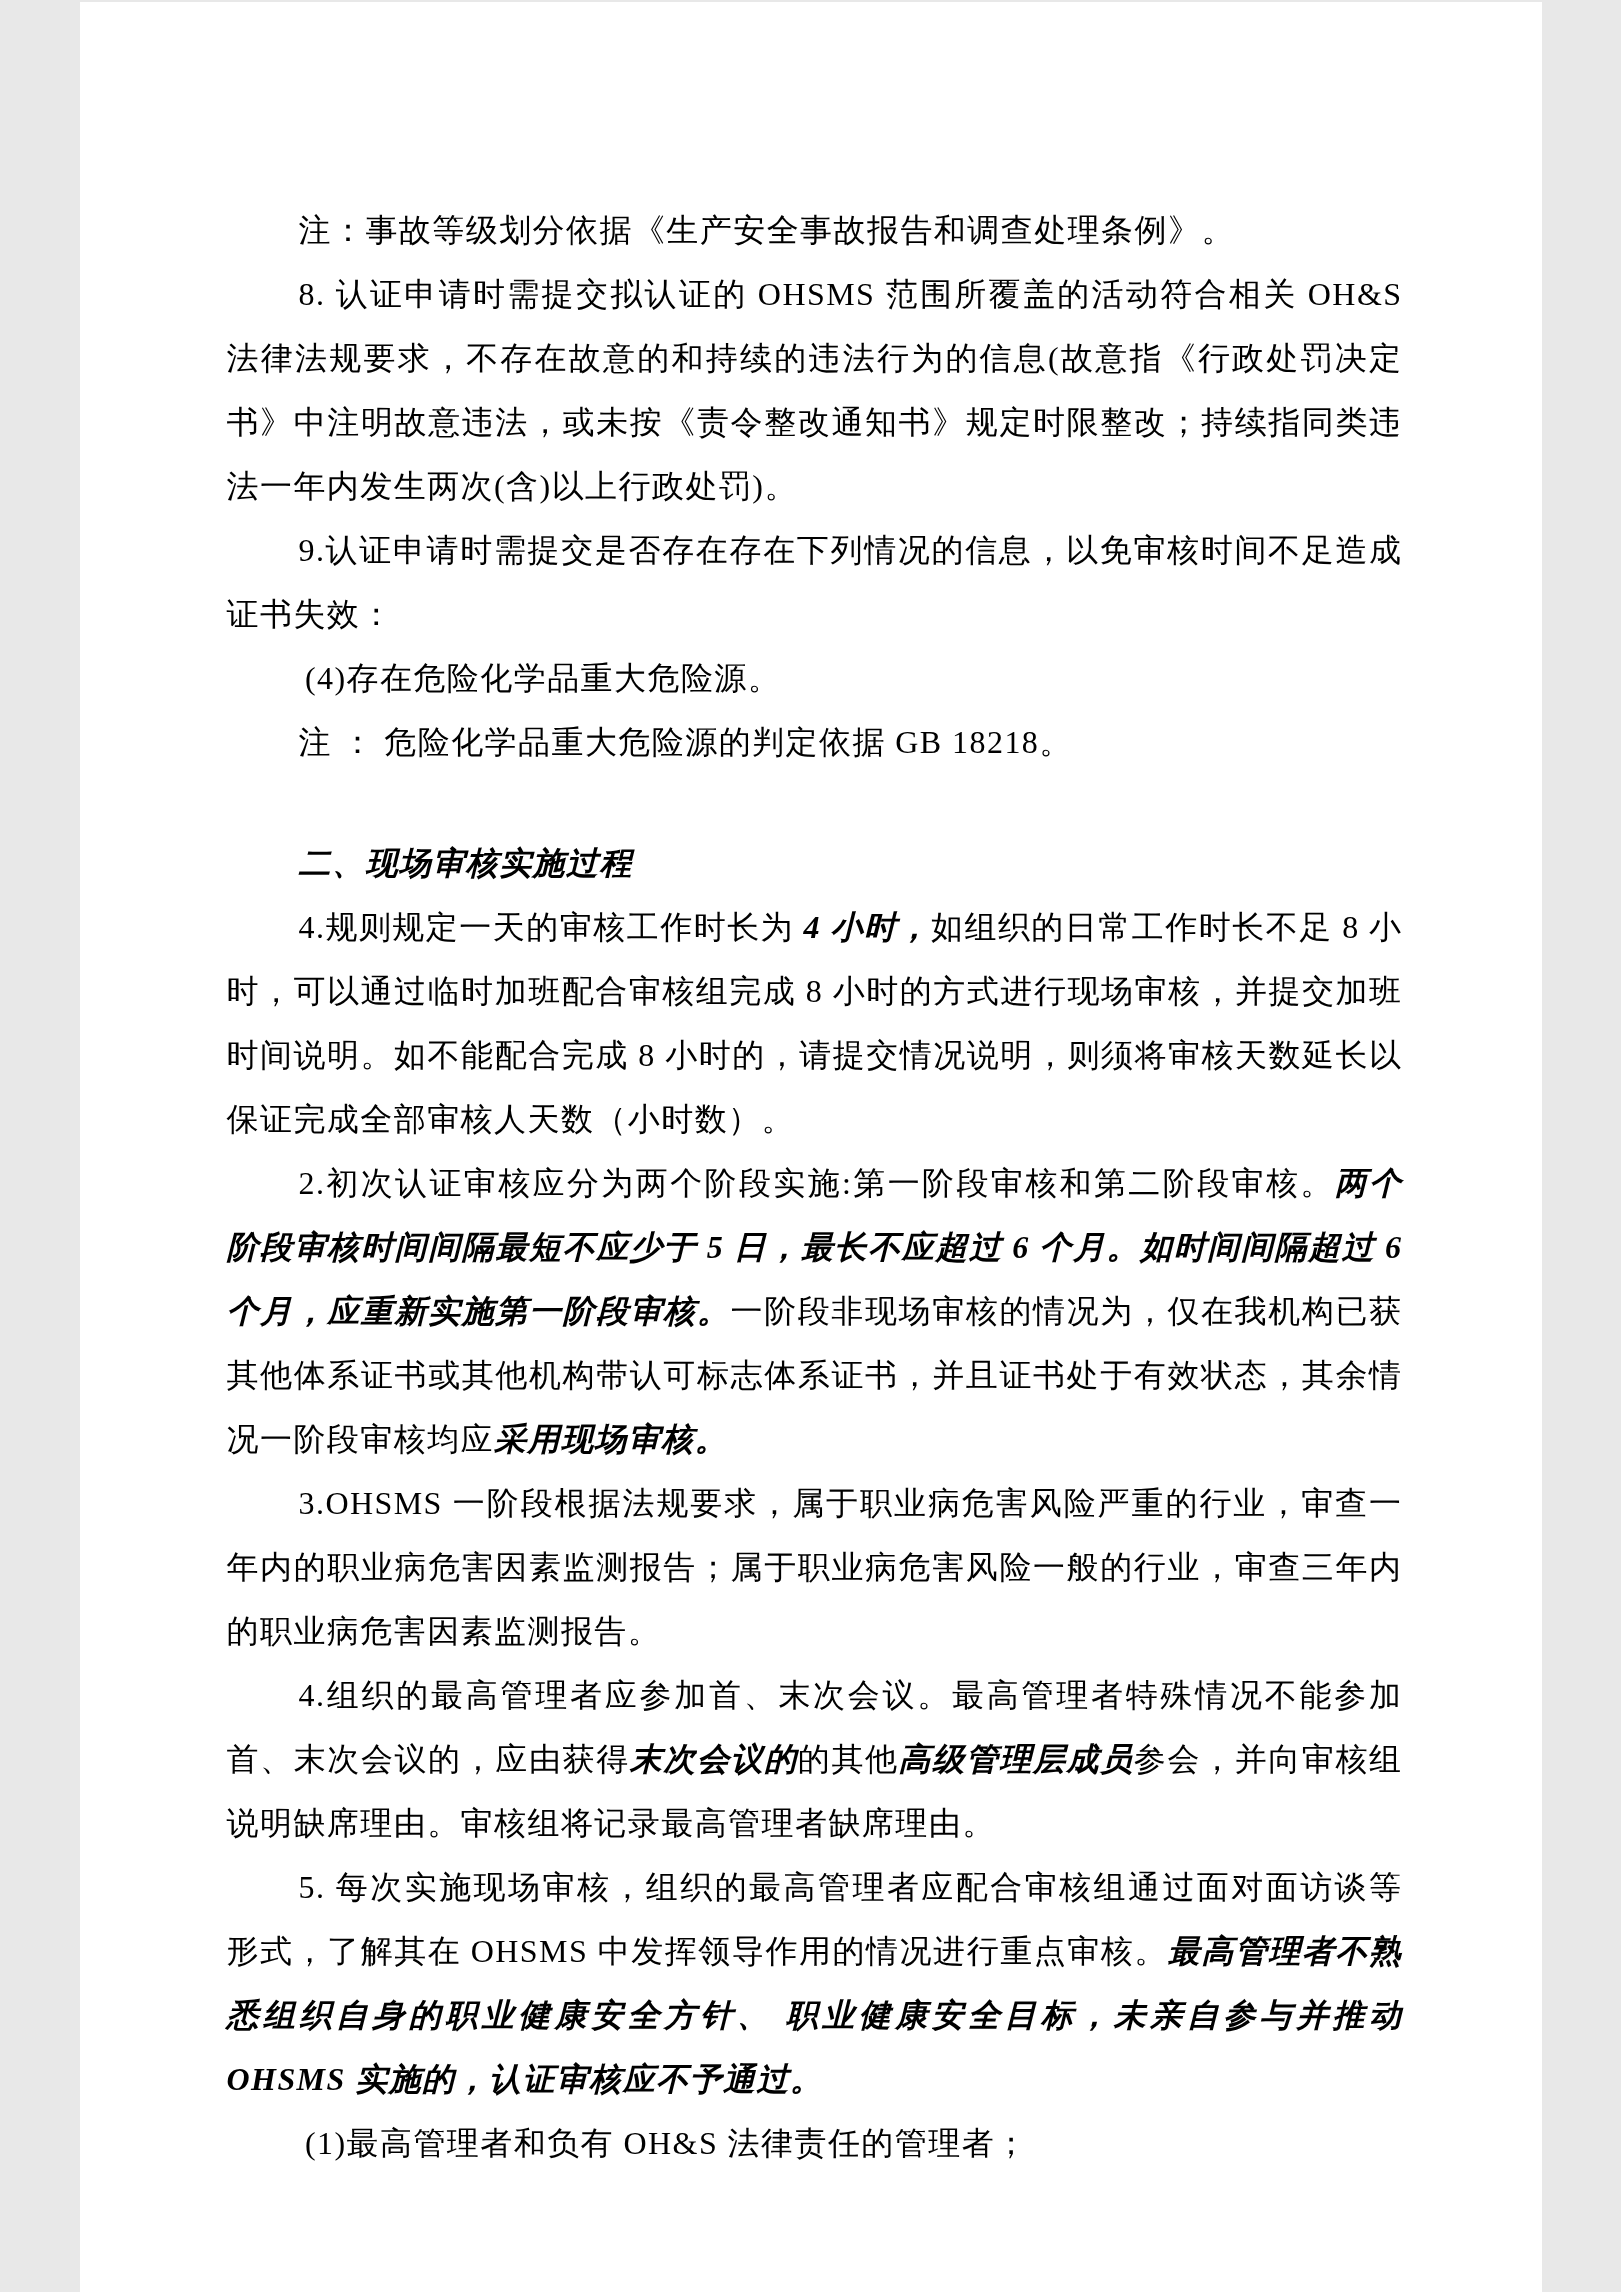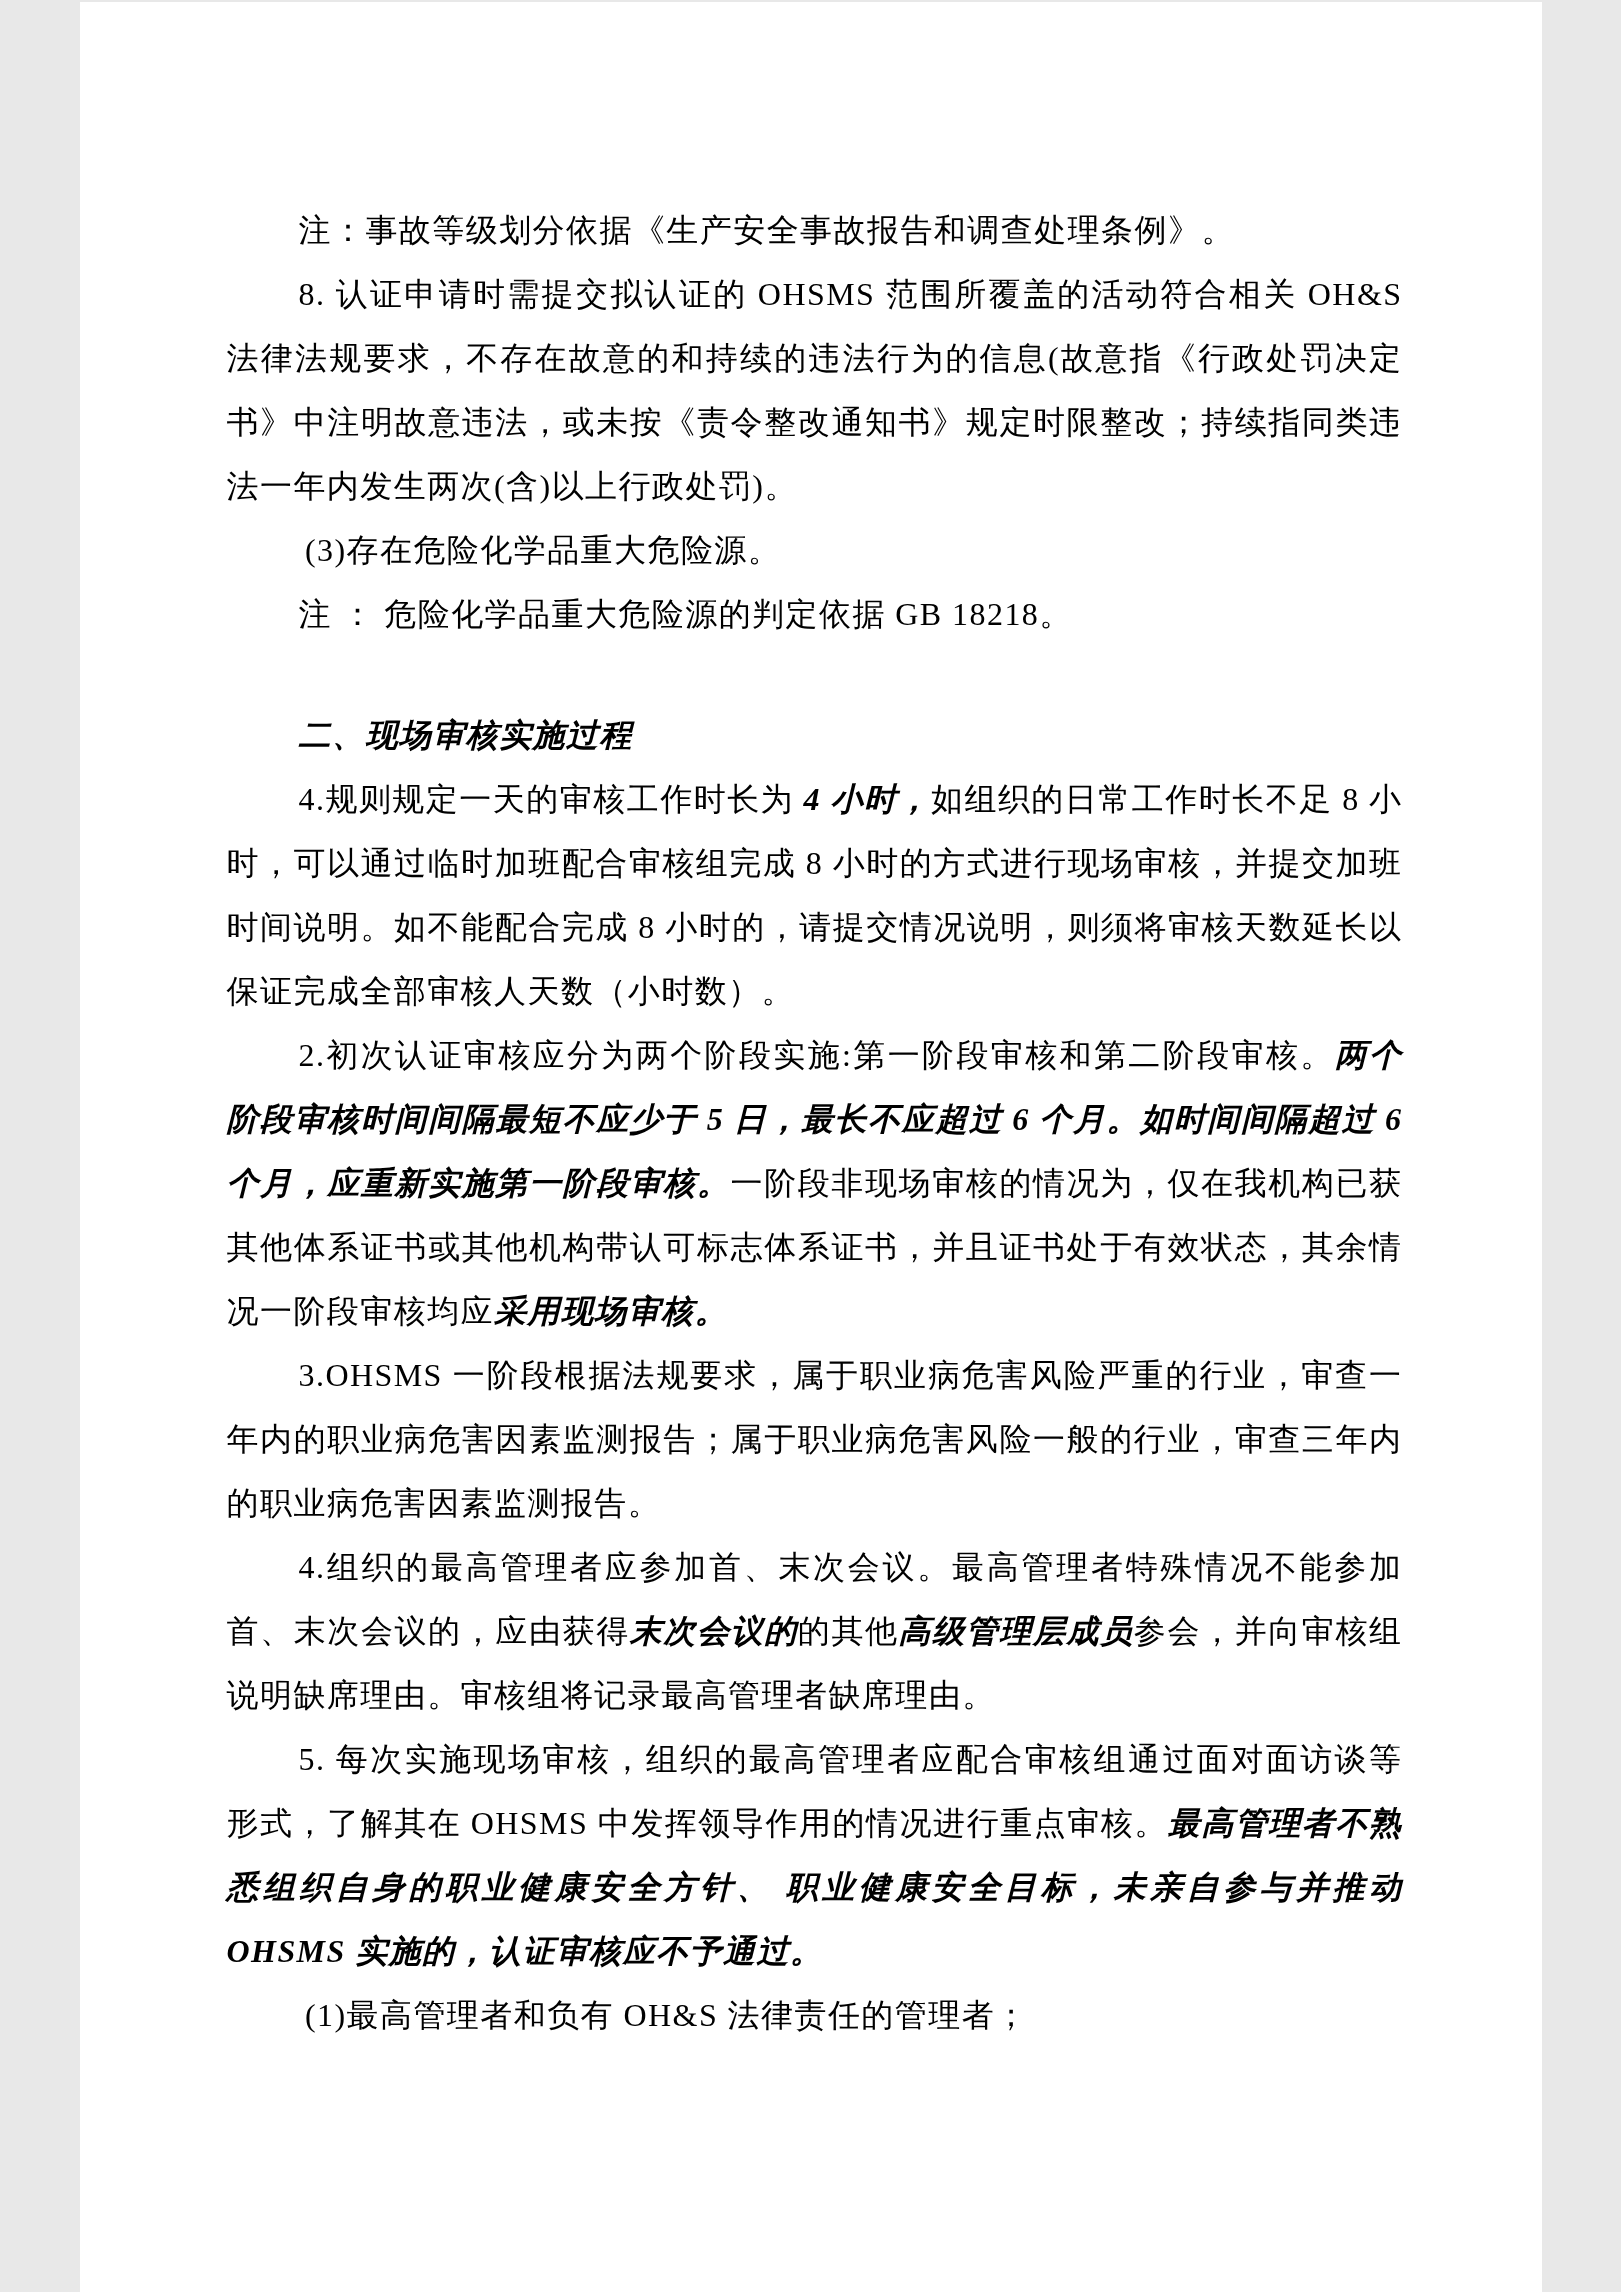--- a/index.html
+++ b/index.html
@@ -50,21 +50,22 @@
     font-style: italic;
   }
 </style>
 </head>
 <body>
 
 <div class="page">
   <main class="doc-body">
       <p class="para"><span class="">注：事故等级划分依据《生产安全事故报告和调查处理条例》。</span></p>
       <p class="para"><span class="">8.  认证申请时需提交拟认证的 OHSMS 范围所覆盖的活动符合相关 OH&amp;S 法律法规要求，不存在故意的和持续的违法行为的信息(故意指《行政处罚决定书》中注明故意违法，或未按《责令整改通知书》规定时限整改；持续指同类违法一年内发生两次(含)以上行政处罚)。</span></p>
-      <p class="para sub"><span class="">(3)存在危险化学品重大危险源。</span></p>
+      <p class="para"><span class="">9.认证申请时需提交是否存在存在下列情况的信息，以免审核时间不足造成证书失效：</span></p>
+      <p class="para sub"><span class="">(4)存在危险化学品重大危险源。</span></p>
       <p class="para"><span class="">注 ： 危险化学品重大危险源的判定依据 GB 18218。</span></p>
       <p class="para heading"><span class="bold">二、现场审核实施过程</span></p>
       <p class="para"><span class="">4.规则规定一天的审核工作时长为 </span><span class="bold">4 小时，</span><span class="">如组织的日常工作时长不足 8 小时，可以通过临时加班配合审核组完成 8 小时的方式进行现场审核，并提交加班时间说明。如不能配合完成 8 小时的，请提交情况说明，则须将审核天数延长以保证完成全部审核人天数（小时数）。</span></p>
       <p class="para"><span class="">2.初次认证审核应分为两个阶段实施:第一阶段审核和第二阶段审核。</span><span class="bold">两个阶段审核时间间隔最短不应少于 5 日，最长不应超过 6 个月。如时间间隔超过 6 个月，应重新实施第一阶段审核。</span><span class="">一阶段非现场审核的情况为，仅在我机构已获其他体系证书或其他机构带认可标志体系证书，并且证书处于有效状态，其余情况一阶段审核均应</span><span class="bold">采用现场审核。</span></p>
       <p class="para"><span class="">3.OHSMS 一阶段根据法规要求，属于职业病危害风险严重的行业，审查一年内的职业病危害因素监测报告；属于职业病危害风险一般的行业，审查三年内的职业病危害因素监测报告。</span></p>
       <p class="para"><span class="">4.组织的最高管理者应参加首、末次会议。最高管理者特殊情况不能参加首、末次会议的，应由获得</span><span class="bold">末次会议的</span><span class="">的其他</span><span class="bold">高级管理层成员</span><span class="">参会，并向审核组说明缺席理由。审核组将记录最高管理者缺席理由。</span></p>
       <p class="para"><span class="">5.  每次实施现场审核，组织的最高管理者应配合审核组通过面对面访谈等形式，了解其在 OHSMS 中发挥领导作用的情况进行重点审核。</span><span class="bold">最高管理者不熟悉组织自身的职业健康安全方针、 职业健康安全目标，未亲自参与并推动 OHSMS  实施的，认证审核应不予通过。</span></p>
       <p class="para sub"><span class="">(1)最高管理者和负有 OH&amp;S 法律责任的管理者；</span></p>
     </main>
 </div>

